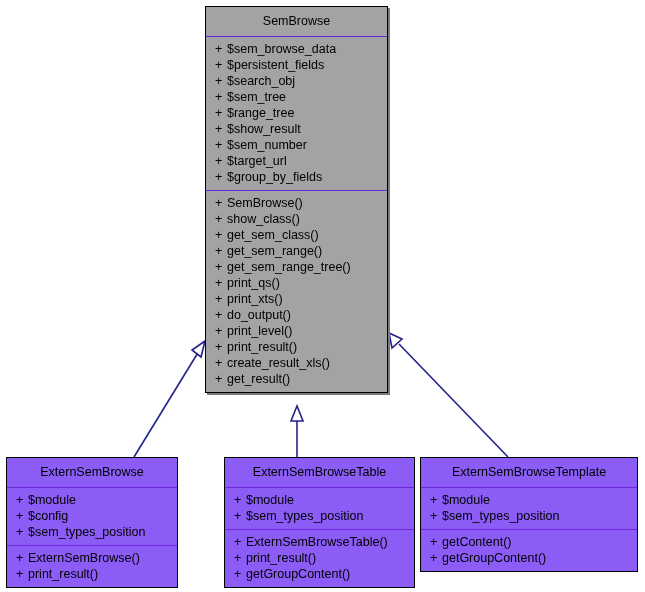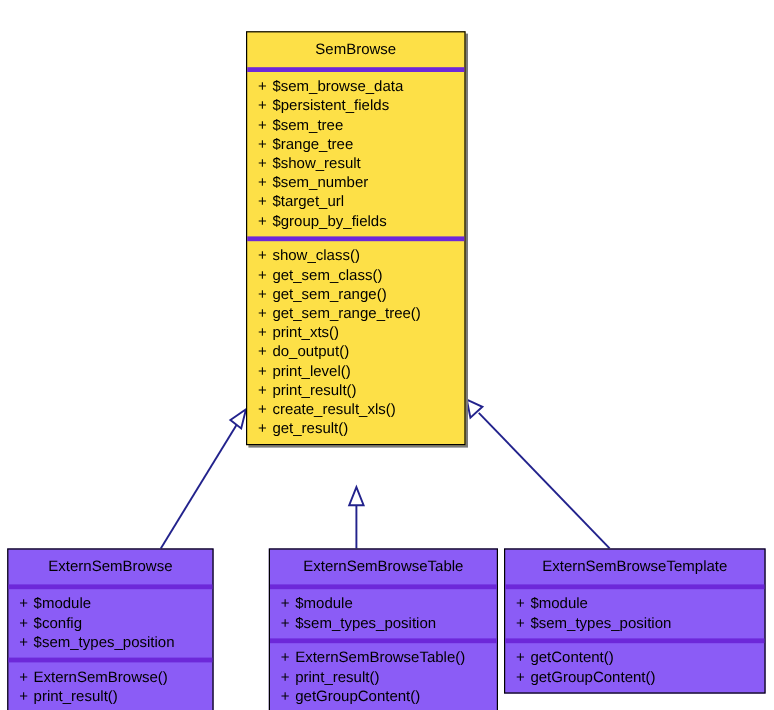--- a/index.html
+++ b/index.html
@@ -31,33 +31,32 @@
     pointer-events: none;
   }
   .uml-class {
     position: absolute;
     box-sizing: border-box;
     border: 1px solid #000000;
     background: #8b5cf6;
     color: #000000;
   }
   .uml-class.base {
-    background: #fde047;
+    background: #a3a3a3;
     box-shadow: 2px 2px 0 0 #7a7a7a;
-    margin-top: 20px;
   }
   .class-title {
     text-align: center;
     font-size: 12.5px;
     line-height: 1;
     padding: 8px 4px 8px 4px;
     white-space: nowrap;
   }
   .divider {
-    border-top: 4px solid #6d28d9;
+    border-top: 1px solid #6d28d9;
   }
   .compartment {
     padding: 4px 0 5px 0;
   }
   .member {
     font-size: 12.5px;
     line-height: 16px;
     padding: 0 6px 0 9px;
     white-space: nowrap;
   }
@@ -87,32 +86,35 @@
       <line x1="508" y1="457" x2="399" y2="344" stroke="#22228c" stroke-width="1.6"></line>
       <polygon points="389,333 392,348 402,339" fill="#ffffff" stroke="#22228c" stroke-width="1.6"></polygon>
     </g>
   </svg>
 
   <div class="uml-class base" style="left:205px; top:6px; width:183px;">
     <div class="class-title">SemBrowse</div>
     <div class="divider compartment">
       <div class="member"><span class="vis">+</span><span>$sem_browse_data</span></div>
       <div class="member"><span class="vis">+</span><span>$persistent_fields</span></div>
+      <div class="member"><span class="vis">+</span><span>$search_obj</span></div>
       <div class="member"><span class="vis">+</span><span>$sem_tree</span></div>
       <div class="member"><span class="vis">+</span><span>$range_tree</span></div>
       <div class="member"><span class="vis">+</span><span>$show_result</span></div>
       <div class="member"><span class="vis">+</span><span>$sem_number</span></div>
       <div class="member"><span class="vis">+</span><span>$target_url</span></div>
       <div class="member"><span class="vis">+</span><span>$group_by_fields</span></div>
     </div>
     <div class="divider compartment">
+      <div class="member"><span class="vis">+</span><span>SemBrowse()</span></div>
       <div class="member"><span class="vis">+</span><span>show_class()</span></div>
       <div class="member"><span class="vis">+</span><span>get_sem_class()</span></div>
       <div class="member"><span class="vis">+</span><span>get_sem_range()</span></div>
       <div class="member"><span class="vis">+</span><span>get_sem_range_tree()</span></div>
+      <div class="member"><span class="vis">+</span><span>print_qs()</span></div>
       <div class="member"><span class="vis">+</span><span>print_xts()</span></div>
       <div class="member"><span class="vis">+</span><span>do_output()</span></div>
       <div class="member"><span class="vis">+</span><span>print_level()</span></div>
       <div class="member"><span class="vis">+</span><span>print_result()</span></div>
       <div class="member"><span class="vis">+</span><span>create_result_xls()</span></div>
       <div class="member"><span class="vis">+</span><span>get_result()</span></div>
     </div>
   </div>
 
   <div class="uml-class" style="left:6px; top:457px; width:172px;">

